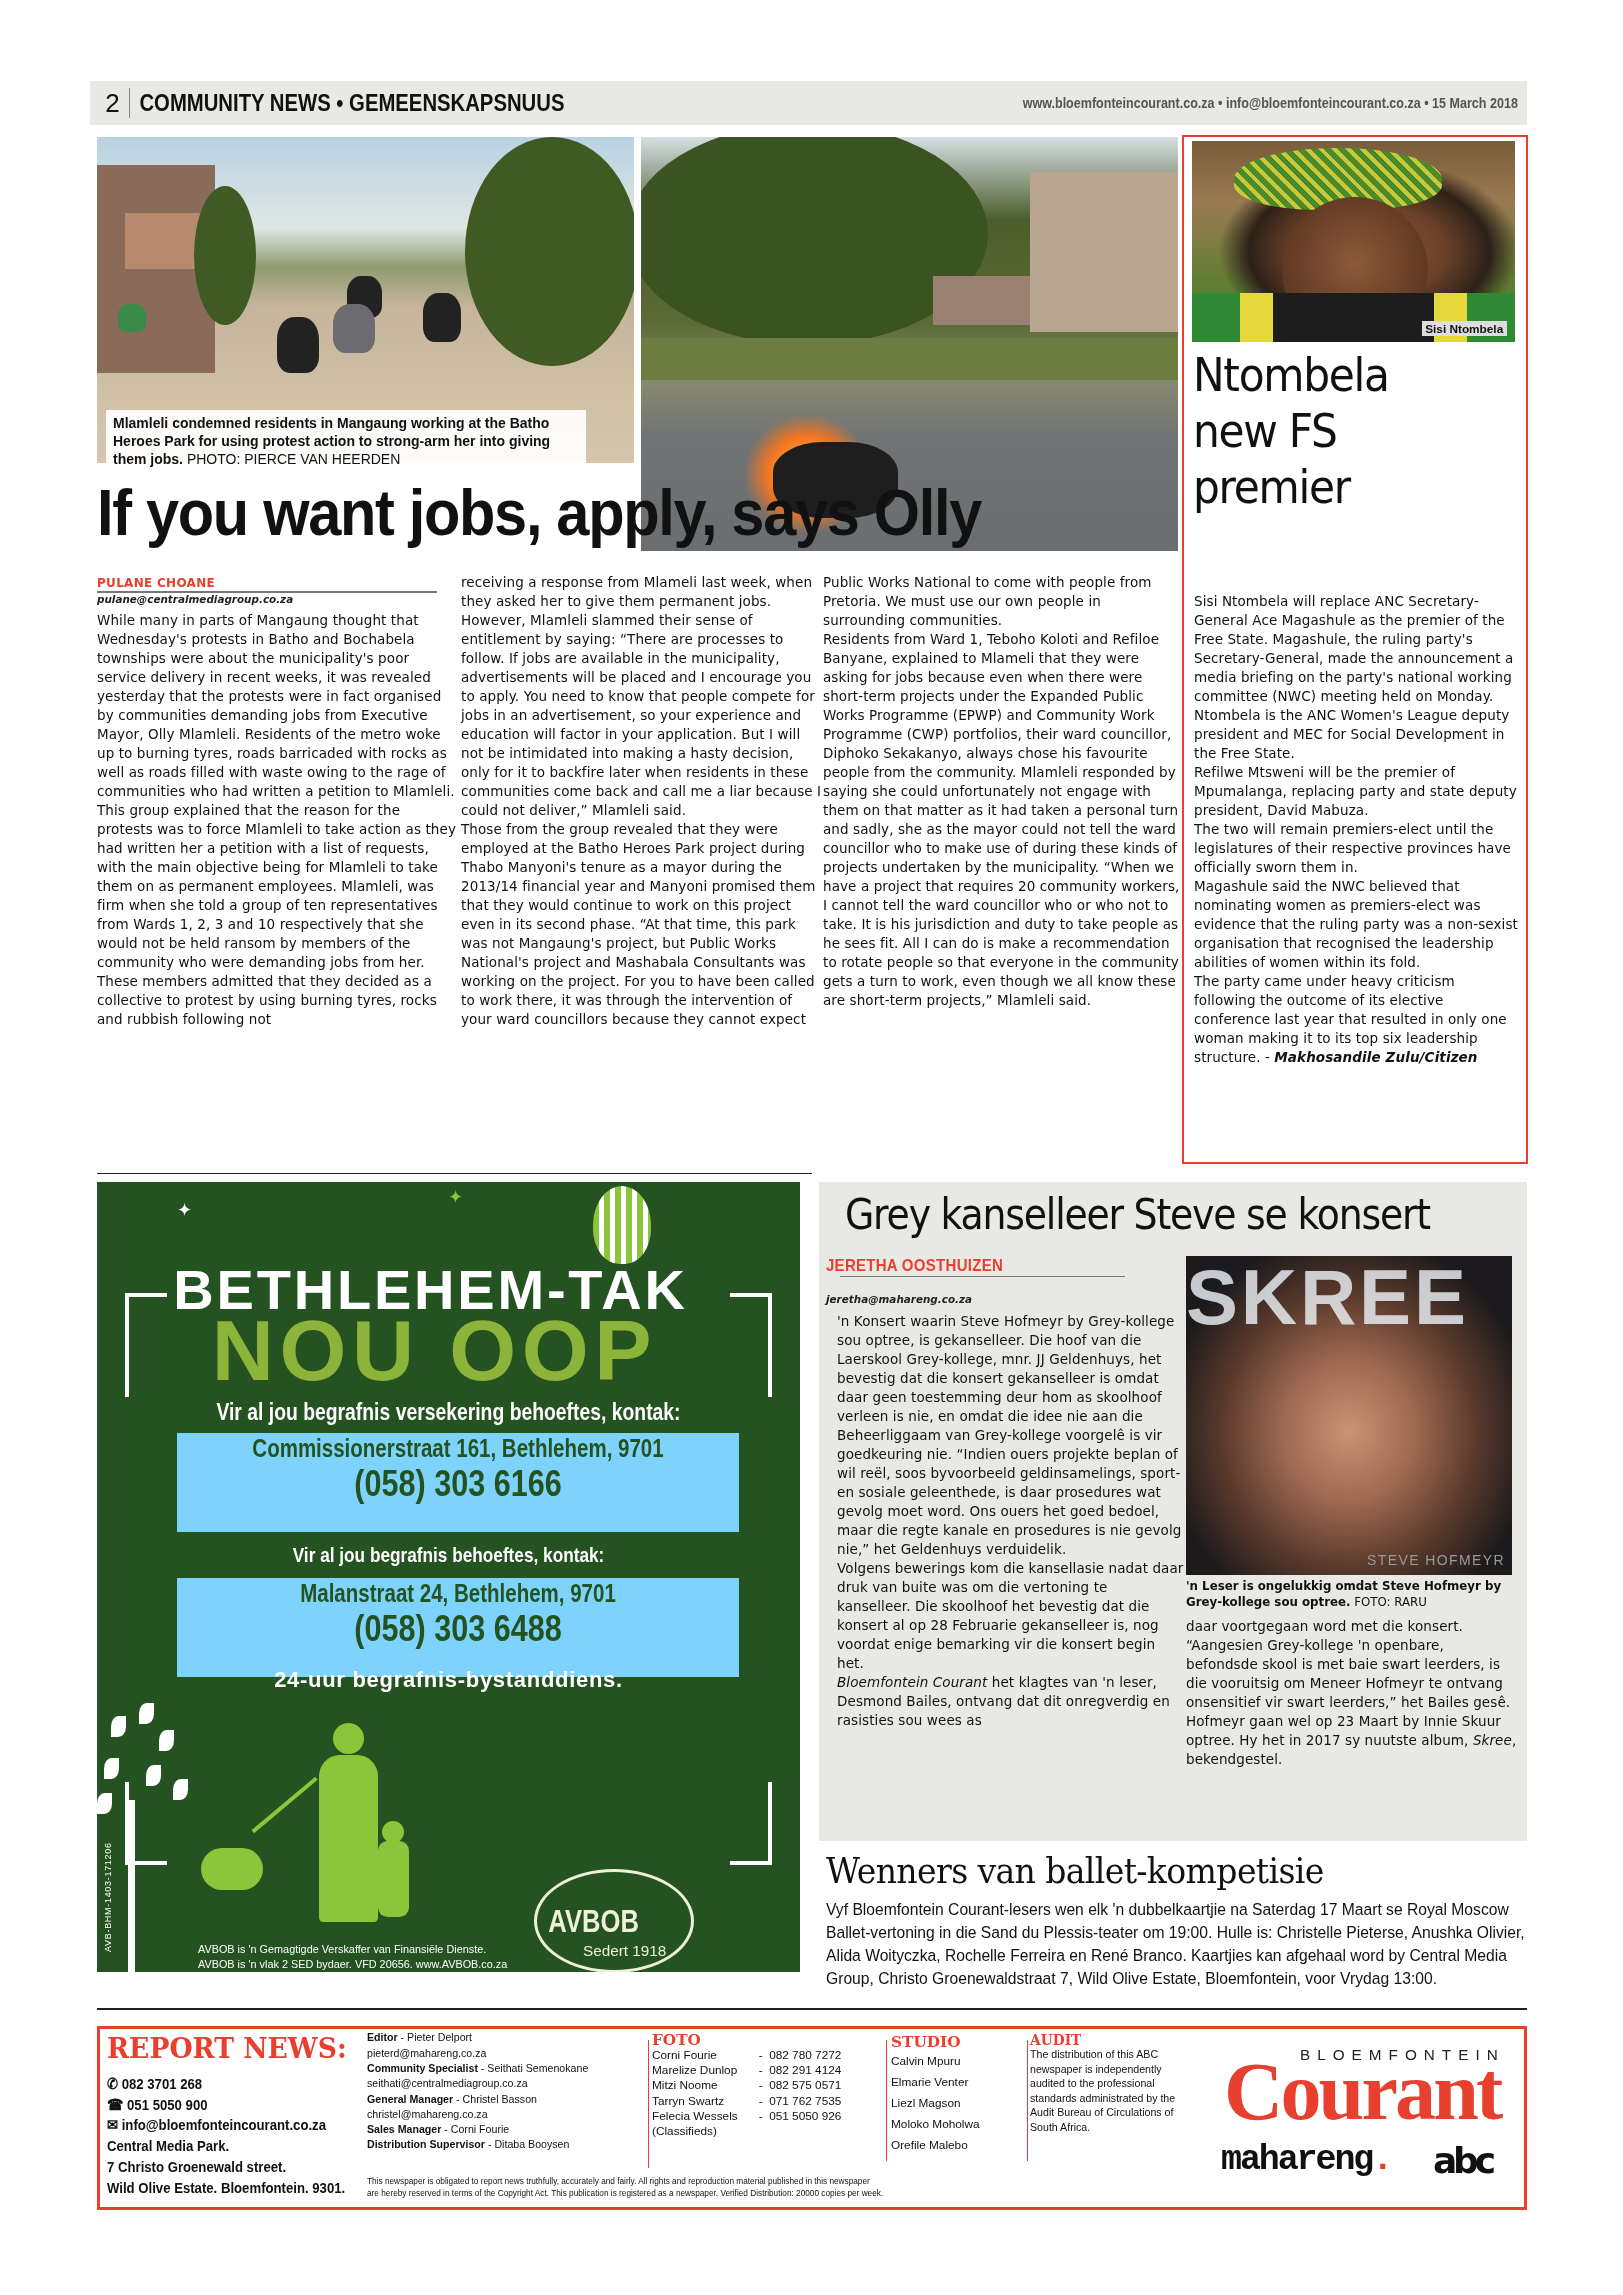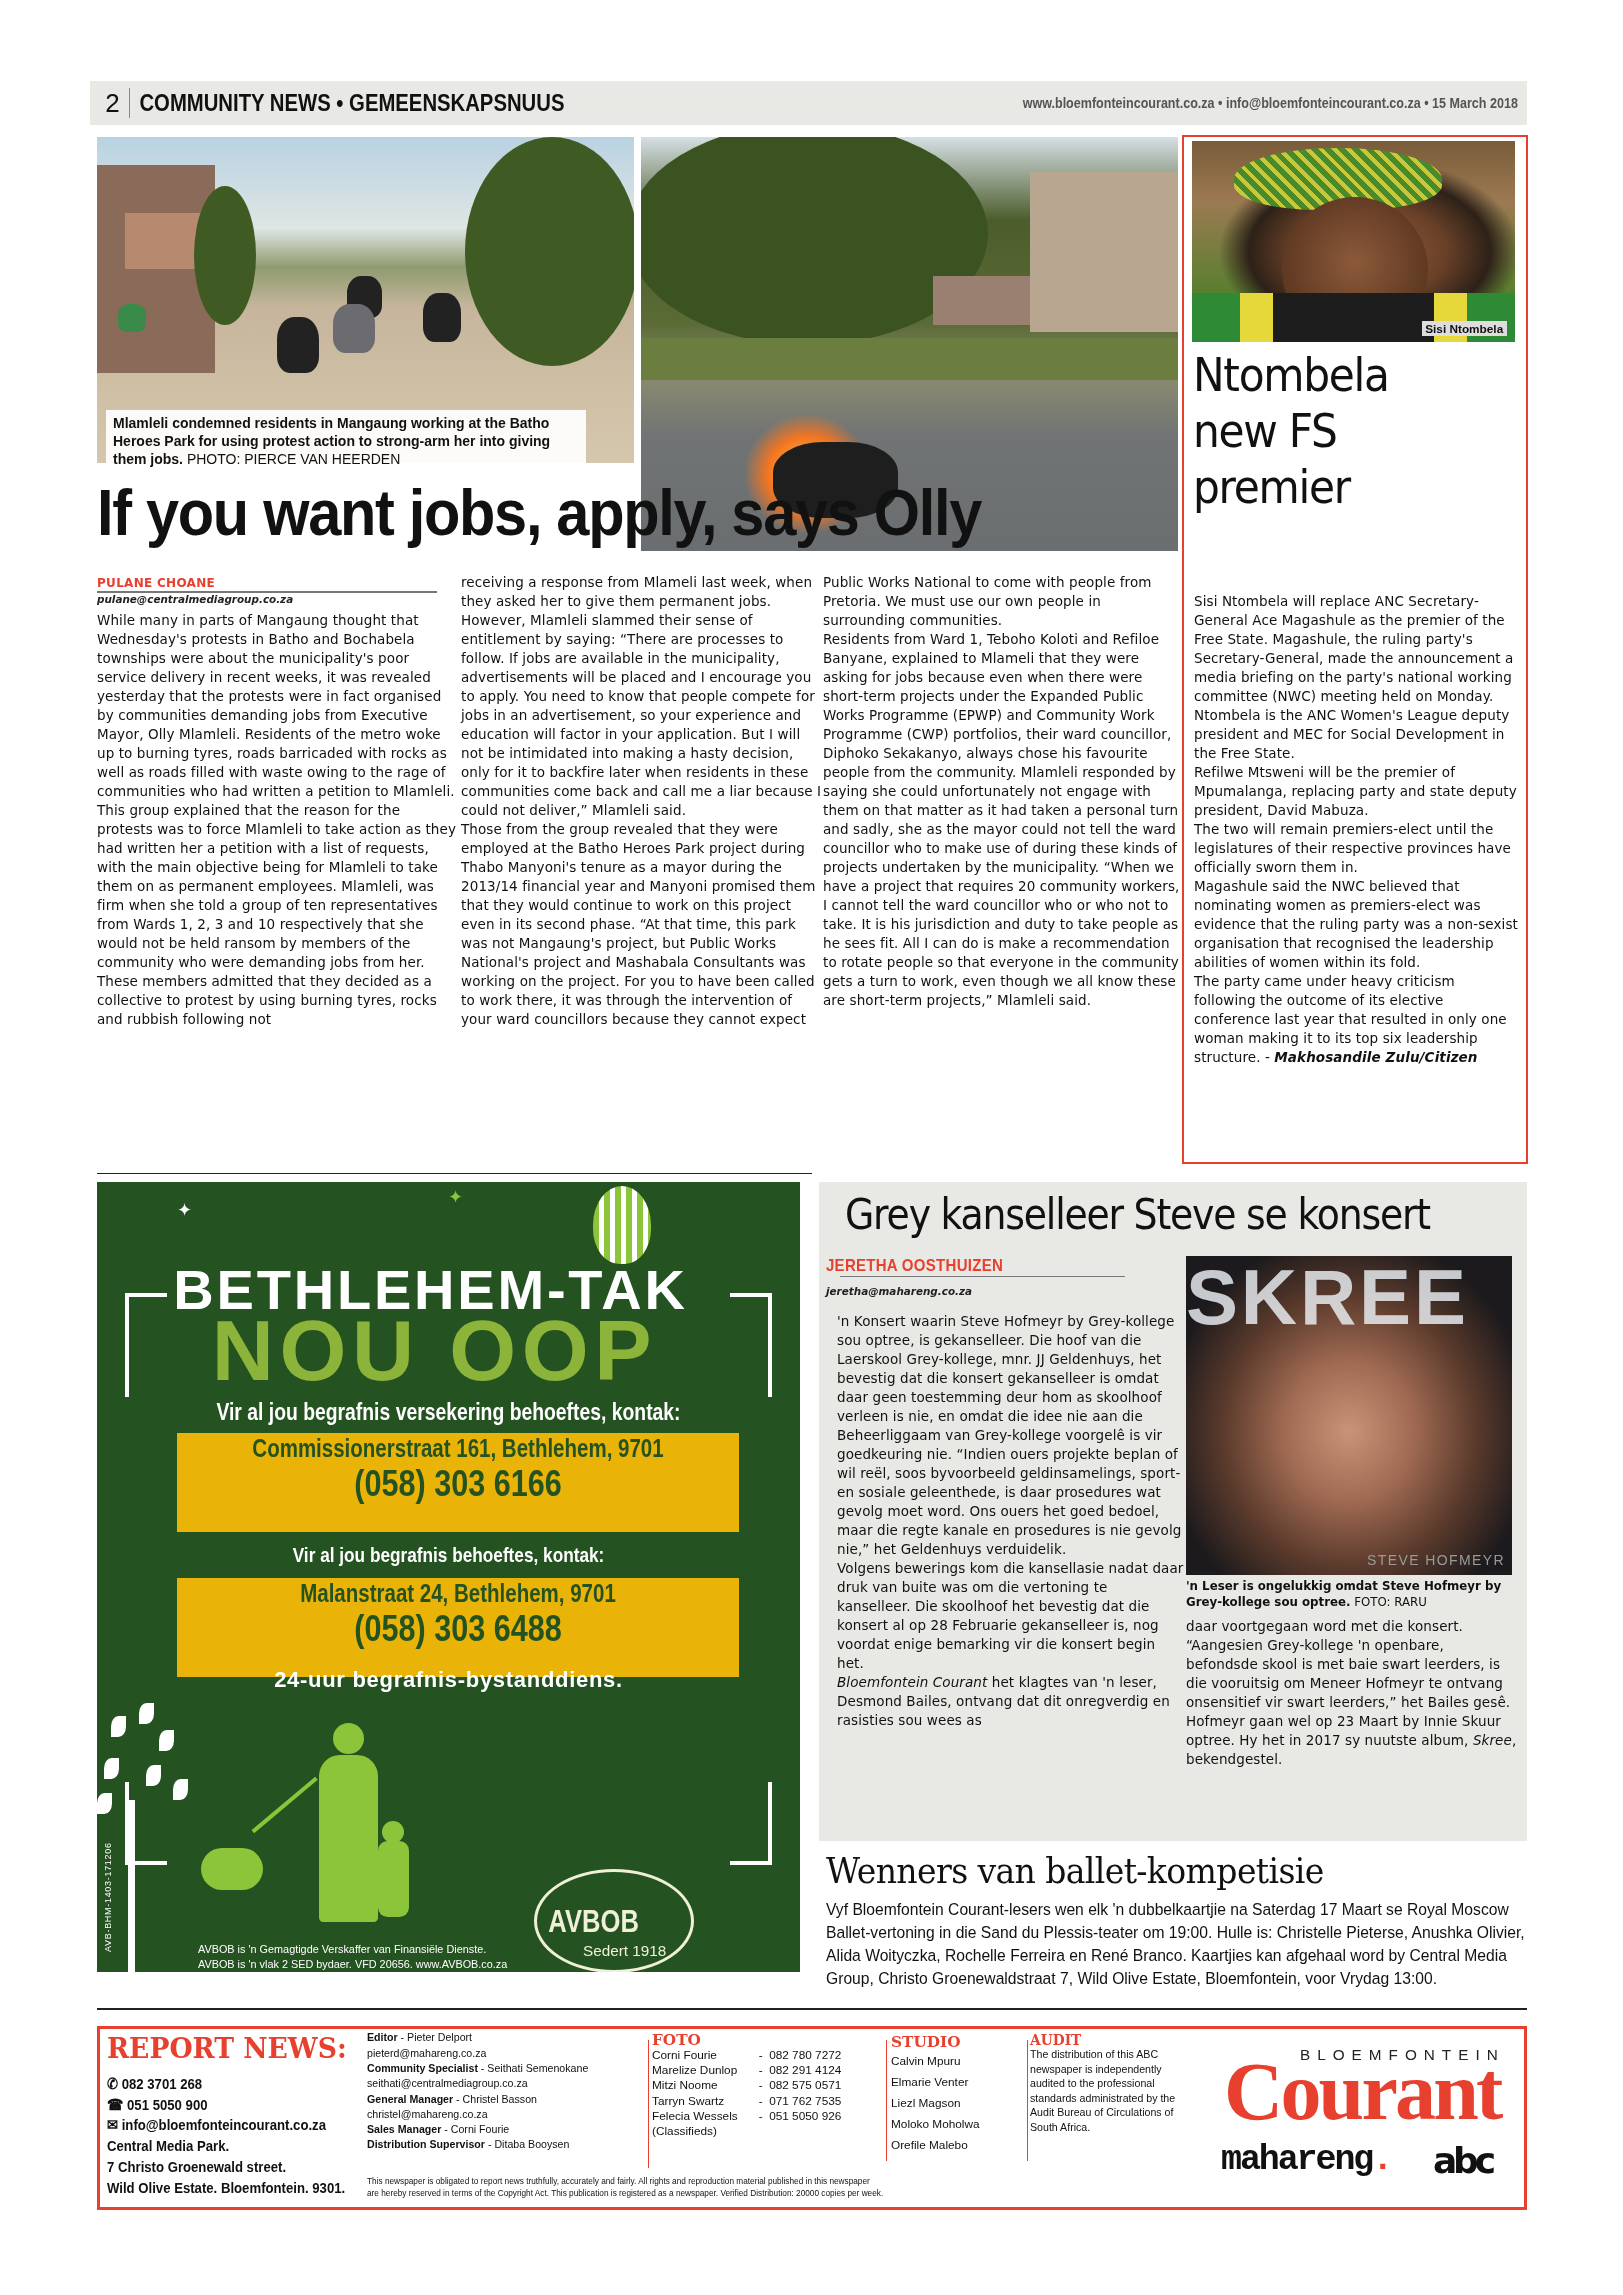--- a/index.html
+++ b/index.html
@@ -46,21 +46,21 @@
   .ntom-dress { position: absolute; left: 0; bottom: 0; width: 100%; height: 49px; background: linear-gradient(90deg, #2f8a35 0 15%, #e6d83a 15% 25%, #1d1d1d 25% 75%, #e6d83a 75% 85%, #2f8a35 85% 100%); }
   .ntom-label { position: absolute; right: 8.3px; bottom: 5.6px; background: #ddd; padding: 0.7px 3.5px; font-family: "Liberation Sans", sans-serif; font-weight: bold; font-size: 11.8px; }
   .ntom-title { left: 1193px; top: 347px; font-family: "DejaVu Sans", sans-serif; font-size: 46px; line-height: 56px; letter-spacing: -1.4px; transform: scaleX(0.92); transform-origin: left; }
 
   
   .ad { left: 97px; top: 1182px; width: 703px; height: 790px; background: #245321; overflow: hidden; }
   .ad-bracket { position: absolute; border-color: #fff; border-style: solid; width: 42px; height: 52px; }
   .ad-title1 { position: absolute; left: 0; width: 100%; top: 75px; text-align: center; font-family: "Liberation Sans", sans-serif; font-weight: bold; font-size: 56px; color: #fff; letter-spacing: 2.8px; padding-right: 36px; }
   .ad-title2 { position: absolute; left: 0; width: 100%; top: 119px; text-align: center; font-family: "Liberation Sans", sans-serif; font-weight: bold; font-size: 86px; color: #8cb33a; letter-spacing: 5.6px; padding-right: 28px; }
   .ad-sub { position: absolute; left: 0; width: 100%; text-align: center; font-family: "Liberation Sans", sans-serif; font-weight: bold; color: #fff; transform: scaleX(0.82); }
-  .ad-white { position: absolute; left: 80px; width: 562px; background: #eab308; text-align: center; color: #245321; font-family: "Liberation Sans", sans-serif; font-weight: bold; }
+  .ad-white { position: absolute; left: 80px; width: 562px; background: #7dd3fc; text-align: center; color: #245321; font-family: "Liberation Sans", sans-serif; font-weight: bold; }
   .ad-white .addr { font-size: 25px; line-height: 30.5px; transform: scaleX(0.82); }
   .ad-white .tel { font-size: 36px; line-height: 40px; transform: scaleX(0.85); }
   .ad-24 { position: absolute; left: 0; width: 100%; top: 462px; text-align: center; font-family: "Liberation Sans", sans-serif; font-weight: bold; color: #fff; font-size: 22px; letter-spacing: 0.7px; }
   .ad-tree-trunk { position: absolute; left: 62px; top: 604px; width: 7px; height: 187px; background: #fff; }
   .ad-leaf { position: absolute; width: 15.3px; height: 21px; background: #fff; border-radius: 50% 0 50% 0; }
   .ad-figure { position: absolute; background: #8cc43a; }
   .avbob-oval { position: absolute; left: 437px; top: 687px; width: 160px; height: 104px; border: 3.5px solid #f0efd8; border-radius: 50%; display: flex; align-items: center; justify-content: flex-start; }
   .avbob-oval span { font-family: "Liberation Sans", sans-serif; font-weight: bold; font-size: 32px; color: #f0efd8; transform: scaleX(0.8); }
   .ad-small { position: absolute; font-family: "Liberation Sans", sans-serif; color: #fff; }
   .balloon { position: absolute; left: 496px; top: 4.2px; width: 58px; height: 78px; border-radius: 50% 50% 45% 45%; background: repeating-linear-gradient(90deg, #8cc43a 0 6.2px, #ffffff 6.2px 11px); }
@@ -219,21 +219,21 @@
   </div>
 
   <div class="ad-small" style="left:5.6px;top:770px;font-size:9px;transform:rotate(-90deg);transform-origin:left top;letter-spacing:0.7px;white-space:nowrap;">AVB-BHM-1403-171206</div>
 </div>
 
 <div class="abs grey-box"></div>
 <div class="abs grey-title">Grey kanselleer Steve se konsert</div>
 <div class="abs" style="left:826px;top:1256px;width:344px;">
   <div class="byline-name" style="font-family:'Liberation Sans',sans-serif;font-size:16.7px;transform:scaleX(0.9);transform-origin:left;">JERETHA OOSTHUIZEN</div>
   <div class="byline-rule" style="width:285px;margin-left:14px;"></div>
-  <div class="byline-email" style="margin-top:8px;">jeretha@mahareng.co.za</div>
+  <div class="byline-email" style="margin-top:16px;">jeretha@mahareng.co.za</div>
 </div>
 <div class="abs body-text" style="left:837px;top:1312px;width:347px;"><span>'n Konsert waarin Steve Hofmeyr by Grey-kollege sou optree, is gekanselleer. Die hoof van die Laerskool Grey-kollege, mnr. JJ Geldenhuys, het bevestig dat die konsert gekanselleer is omdat daar geen toestemming deur hom as skoolhoof verleen is nie, en omdat die idee nie aan die Beheerliggaam van Grey-kollege voorgelê is vir goedkeuring nie. “Indien ouers projekte beplan of wil reël, soos byvoorbeeld geldinsamelings, sport- en sosiale geleenthede, is daar prosedures wat gevolg moet word. Ons ouers het goed bedoel, maar die regte kanale en prosedures is nie gevolg nie,” het Geldenhuys verduidelik.
 Volgens bewerings kom die kansellasie nadat daar druk van buite was om die vertoning te kanselleer. Die skoolhoof het bevestig dat die konsert al op 28 Februarie gekanselleer is, nog voordat enige bemarking vir die konsert begin het.</span>
 <i>Bloemfontein Courant</i><span> het klagtes van 'n leser, Desmond Bailes, ontvang dat dit onregverdig en rasisties sou wees as</span></div>
 
 <div class="abs photo skree-photo">
   <div class="skree-letters">SKREE</div>
   <div class="skree-name">STEVE HOFMEYR</div>
 </div>
 <div class="abs skree-caption">

